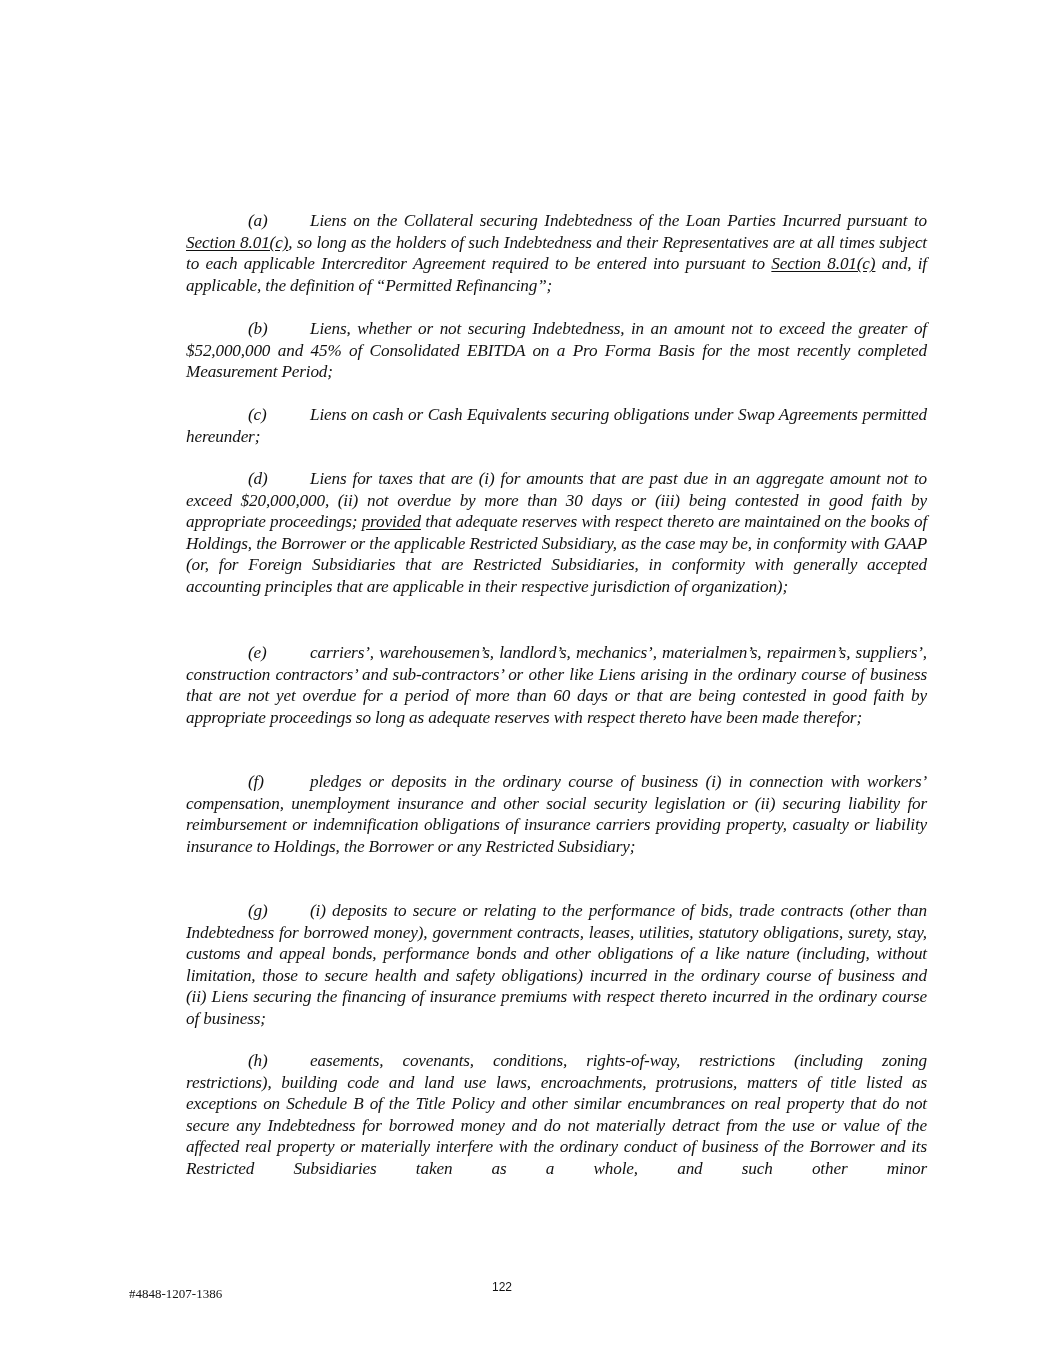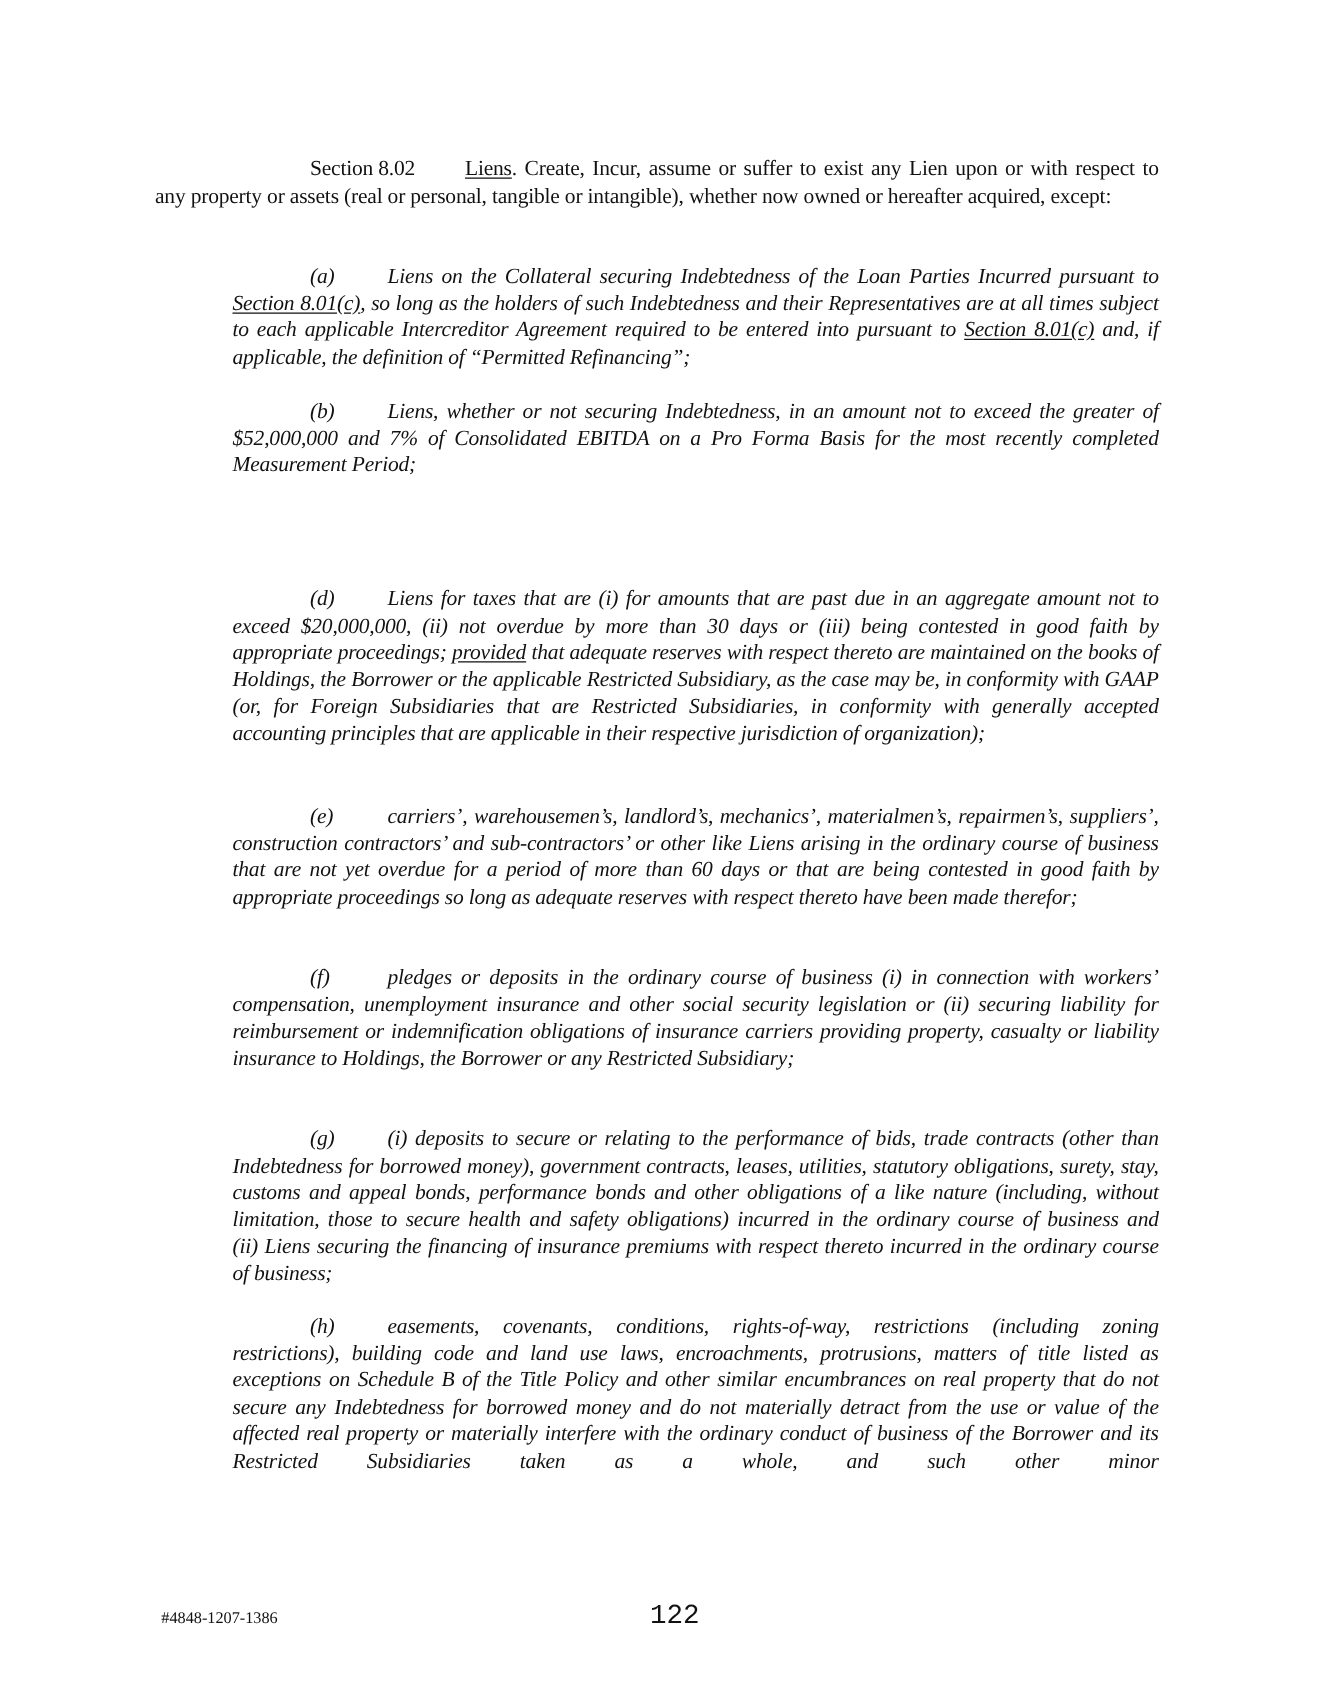--- a/index.html
+++ b/index.html
@@ -21,35 +21,35 @@
   .main { left: 124px; width: 803px; top: 124px; text-indent: 124px; }
   .item { left: 186px; width: 741px; text-indent: 62px; font-style: italic; }
   .lbl { display: inline-block; width: 62px; text-indent: 0; }
   .hdr { display: inline-block; width: 62px; text-indent: 0; }
   u { text-decoration: underline; text-underline-offset: 2px; }
   .footer-id {
     position: absolute; left: 129px; top: 1286px;
     font-size: 13px; font-family: "Liberation Serif", serif;
   }
   .page-num {
-    position: absolute; left: 520px; top: 1280px; font-size: 22px;
-    font-family: Liberation Mono, monospace;
+    position: absolute; left: 492px; top: 1280px; font-size: 12px;
+    font-family: Liberation Sans, sans-serif;
   }
 </style>
 </head>
 <body>
 
 <div class="page">
 
-  <p class="para main"><span class="hdr" style="width:124px">Section 8.02</span><u>Liens</u><span>.  Create, Incur, assume or suffer to exist any Lien upon or with respect to any property or assets (real or personal, tangible or intangible), whether now owned or hereafter acquired, except:</span></p>
 
   <p class="para item" style="top:210px"><span class="lbl">(a)</span><span>Liens on the Collateral securing Indebtedness of the Loan Parties Incurred pursuant to </span><u>Section 8.01(c)</u><span>, so long as the holders of such Indebtedness and their Representatives are at all times subject to each applicable Intercreditor Agreement required to be entered into pursuant to </span><u>Section 8.01(c)</u><span> and, if applicable, the definition of “Permitted Refinancing”;</span></p>
 
-  <p class="para item" style="top:318px"><span class="lbl">(b)</span><span>Liens, whether or not securing Indebtedness, in an amount not to exceed the greater of $52,000,000 and 7% of Consolidated EBITDA on a Pro Forma Basis for the most recently completed Measurement Period;</span></p>
+  <p class="para item" style="top:318px"><span class="lbl">(b)</span><span>Liens, whether or not securing Indebtedness, in an amount not to exceed the greater of $52,000,000 and 45% of Consolidated EBITDA on a Pro Forma Basis for the most recently completed Measurement Period;</span></p>
 
+  <p class="para item" style="top:404px"><span class="lbl">(c)</span><span>Liens on cash or Cash Equivalents securing obligations under Swap Agreements permitted hereunder;</span></p>
 
   <p class="para item" style="top:468px"><span class="lbl">(d)</span><span>Liens for taxes that are (i) for amounts that are past due in an aggregate amount not to exceed $20,000,000, (ii) not overdue by more than 30 days or (iii) being contested in good faith by appropriate proceedings; </span><u>provided</u><span> that adequate reserves with respect thereto are maintained on the books of Holdings, the Borrower or the applicable Restricted Subsidiary, as the case may be, in conformity with GAAP (or, for Foreign Subsidiaries that are Restricted Subsidiaries, in conformity with generally accepted accounting principles that are applicable in their respective jurisdiction of organization);</span></p>
 
   <p class="para item" style="top:642px"><span class="lbl">(e)</span><span>carriers’, warehousemen’s, landlord’s, mechanics’, materialmen’s, repairmen’s, suppliers’, construction contractors’ and sub-contractors’ or other like Liens arising in the ordinary course of business that are not yet overdue for a period of more than 60 days or that are being contested in good faith by appropriate proceedings so long as adequate reserves with respect thereto have been made therefor;</span></p>
 
   <p class="para item" style="top:771px"><span class="lbl">(f)</span><span>pledges or deposits in the ordinary course of business (i)&nbsp;in connection with workers’ compensation, unemployment insurance and other social security legislation or (ii)&nbsp;securing liability for reimbursement or indemnification obligations of insurance carriers providing property, casualty or liability insurance to Holdings, the Borrower or any Restricted Subsidiary;</span></p>
 
   <p class="para item" style="top:900px"><span class="lbl">(g)</span><span>(i)&nbsp;deposits to secure or relating to the performance of bids, trade contracts (other than Indebtedness for borrowed money), government contracts, leases, utilities, statutory obligations, surety, stay, customs and appeal bonds, performance bonds and other obligations of a like nature (including, without limitation, those to secure health and safety obligations) incurred in the ordinary course of business and (ii)&nbsp;Liens securing the financing of insurance premiums with respect thereto incurred in the ordinary course of business;</span></p>
 
   <p class="para item" style="top:1050px; text-align-last: justify;"><span class="lbl">(h)</span><span>easements, covenants, conditions, rights-of-way, restrictions (including zoning restrictions), building code and land use laws, encroachments, protrusions, matters of title listed as exceptions on Schedule B of the Title Policy and other similar encumbrances on real property that do not secure any Indebtedness for borrowed money and do not materially detract from the use or value of the affected real property or materially interfere with the ordinary conduct of business of the Borrower and its Restricted Subsidiaries taken as a whole, and such other minor</span></p>

